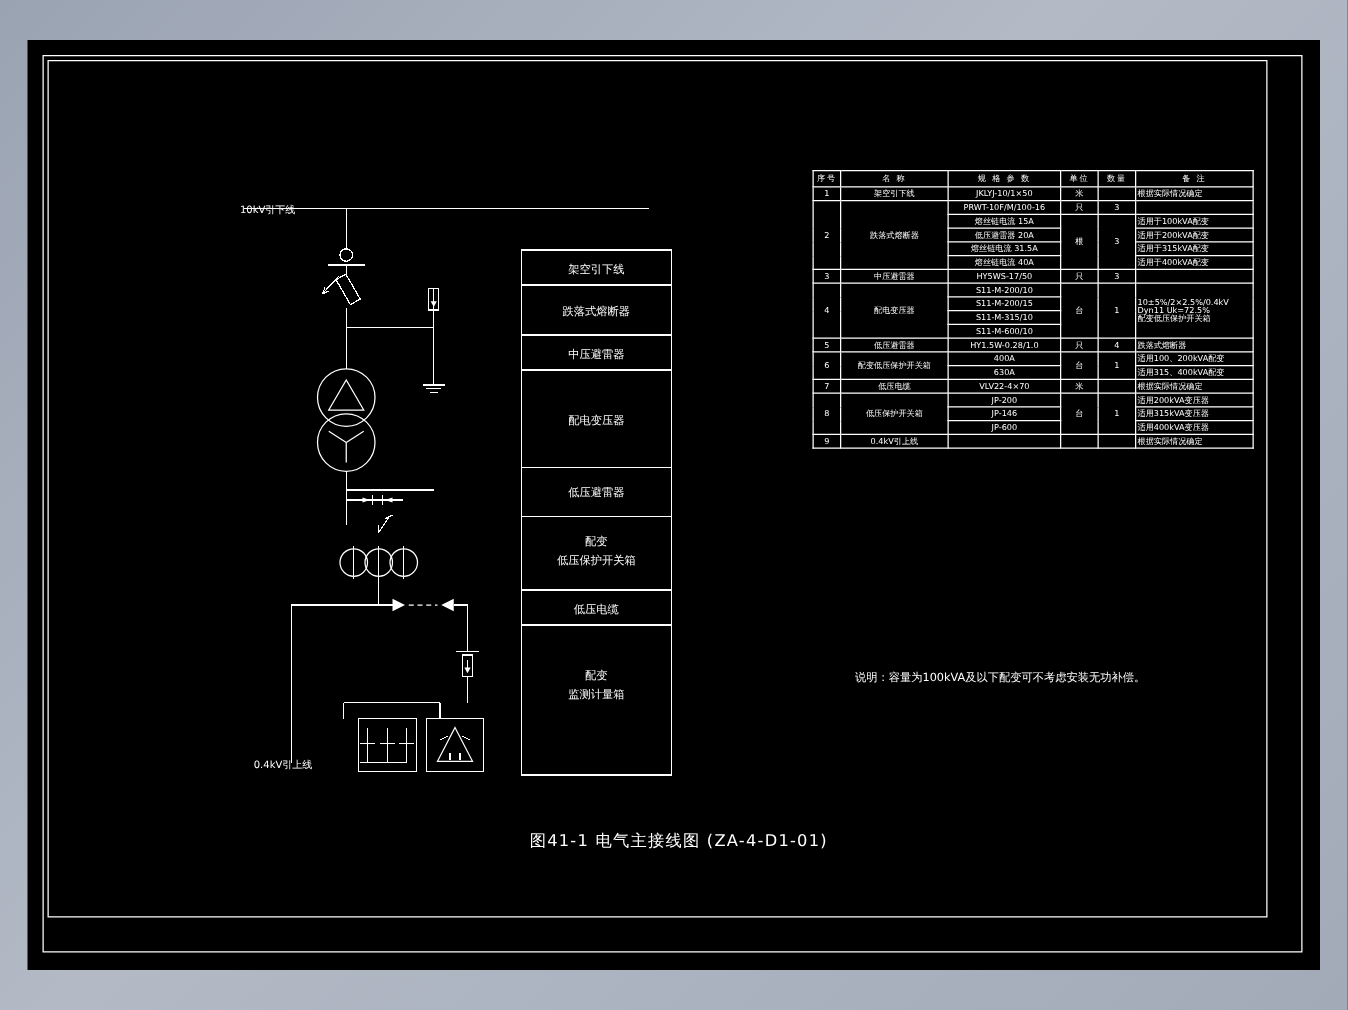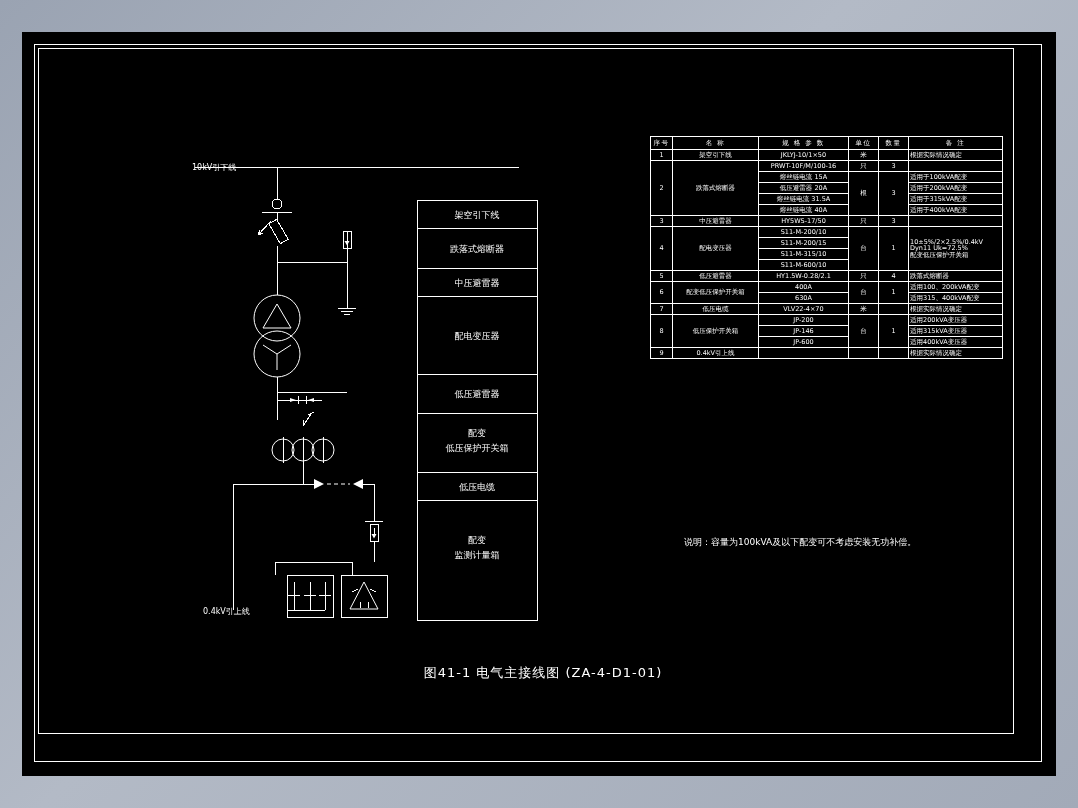--- a/index.html
+++ b/index.html
@@ -296,21 +296,21 @@
       <tr>
           <td class="c-sp">S11-M-315/10</td>
         </tr>
       <tr>
           <td class="c-sp">S11-M-600/10</td>
         </tr>
 
       <tr>
         <td class="c-no">5</td>
         <td class="c-nm">低压避雷器</td>
-        <td class="c-sp">HY1.5W-0.28/2.1</td>
+        <td class="c-sp">HY1.5W-0.28/1.0</td>
         <td class="c-un">只</td>
         <td class="c-qt">4</td>
         <td class="c-rm">跌落式熔断器</td>
       </tr>
 
       <tr>
         <td class="c-no" rowspan="2">6</td>
         <td class="c-nm" rowspan="2">配变低压保护开关箱</td>
         <td class="c-sp">400A</td>
         <td class="c-un" rowspan="2">台</td>

